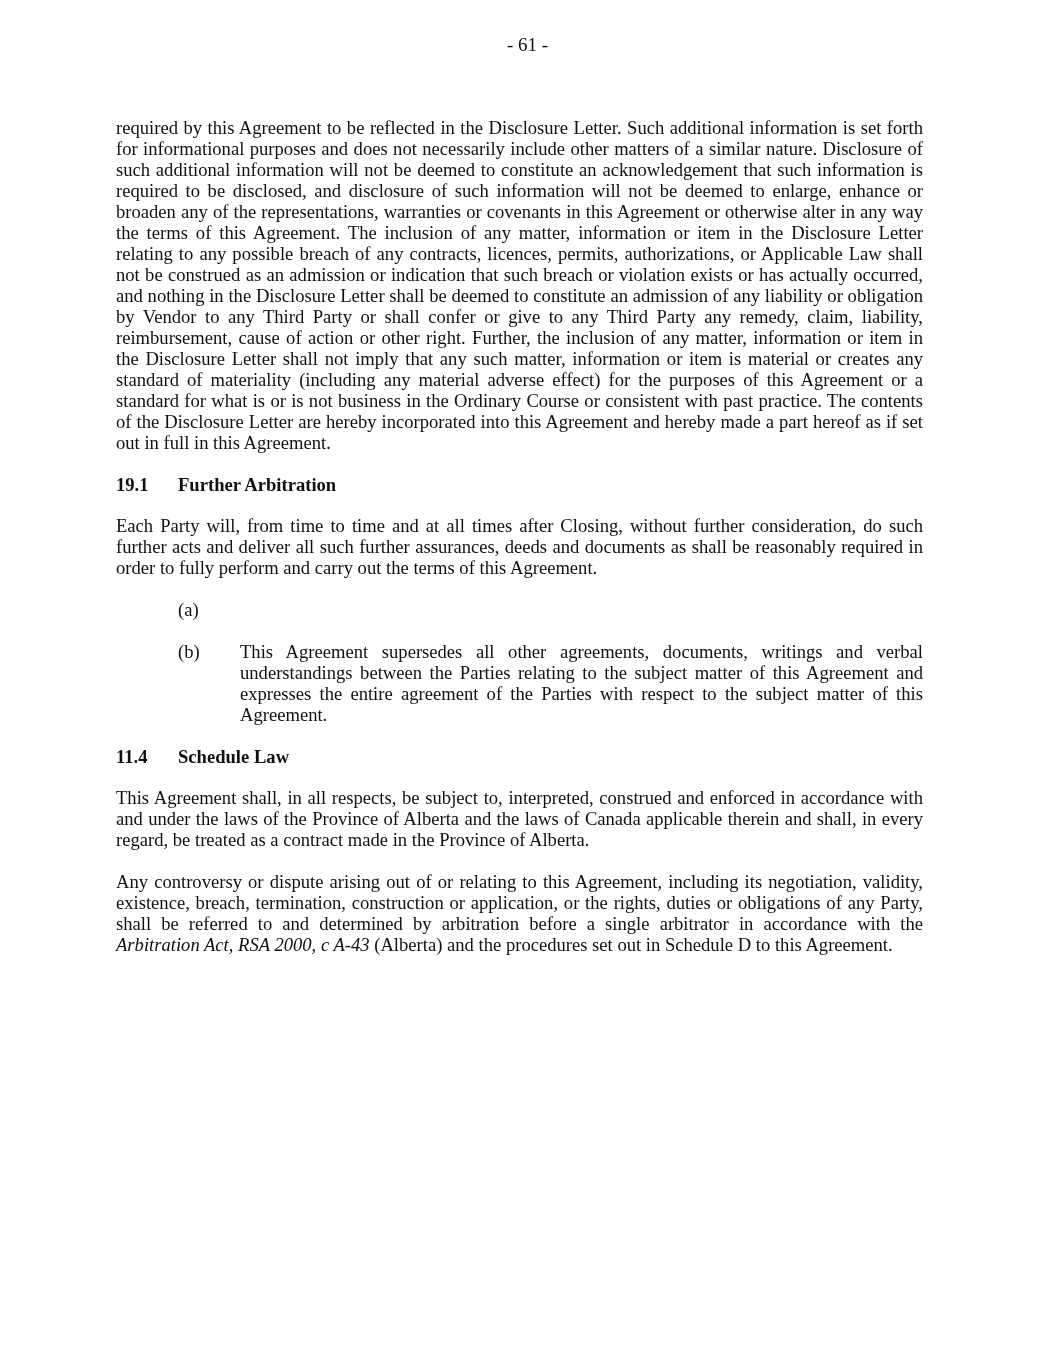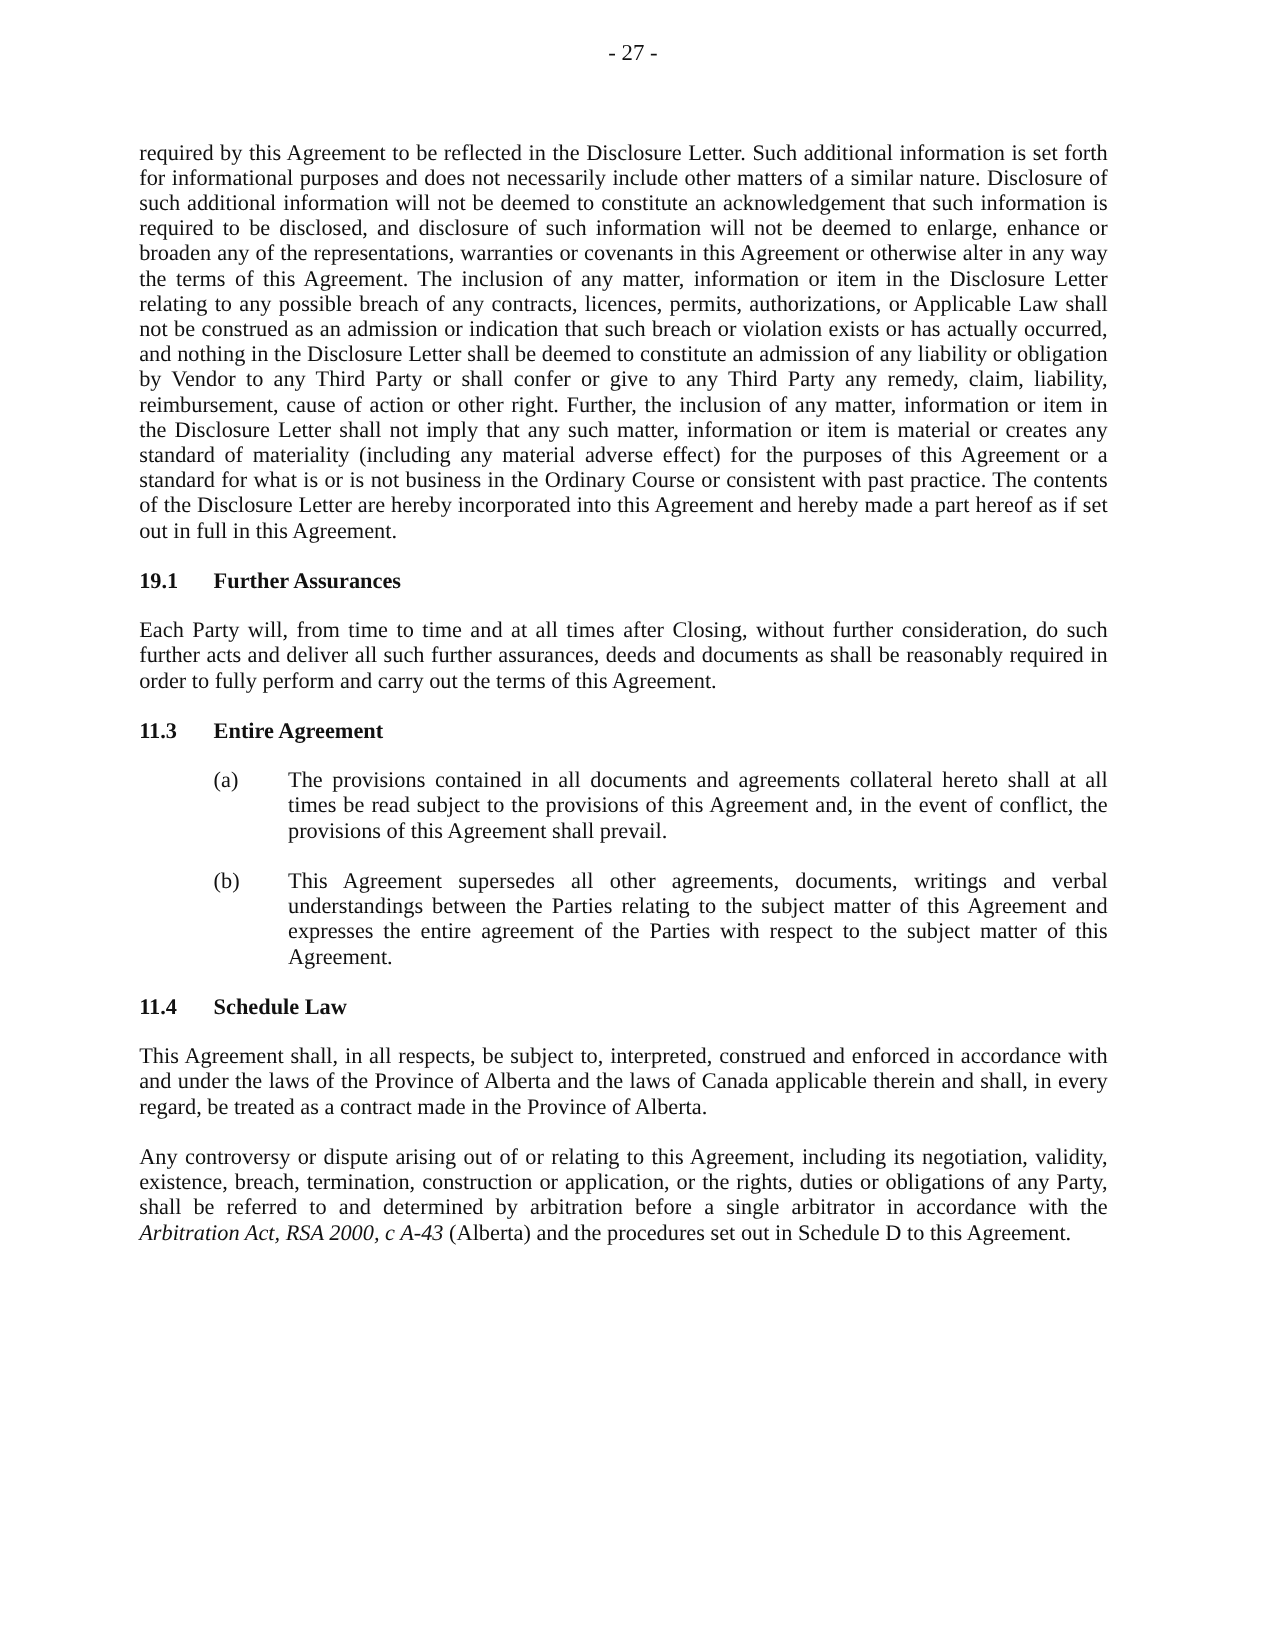--- a/index.html
+++ b/index.html
@@ -23,39 +23,34 @@
     }
     .heading .num { width: 62px; flex: none; }
     .item { display: flex; margin-bottom: 21px; }
     .item .label { width: 62px; flex: none; margin-left: 62px; }
     .item .body { flex: 1; text-align: justify; }
     em { }
   </style>
 </head>
 <body>
 
-<div class="page-number">- 27 -</div>
+<div class="page-number">- 61 -</div>
 
 <div class="content">
 
   <p class="para">required by this Agreement to be reflected in the Disclosure Letter. Such additional information is set forth for informational purposes and does not necessarily include other matters of a similar nature. Disclosure of such additional information will not be deemed to constitute an acknowledgement that such information is required to be disclosed, and disclosure of such information will not be deemed to enlarge, enhance or broaden any of the representations, warranties or covenants in this Agreement or otherwise alter in any way the terms of this Agreement. The inclusion of any matter, information or item in the Disclosure Letter relating to any possible breach of any contracts, licences, permits, authorizations, or Applicable Law shall not be construed as an admission or indication that such breach or violation exists or has actually occurred, and nothing in the Disclosure Letter shall be deemed to constitute an admission of any liability or obligation by Vendor to any Third Party or shall confer or give to any Third Party any remedy, claim, liability, reimbursement, cause of action or other right. Further, the inclusion of any matter, information or item in the Disclosure Letter shall not imply that any such matter, information or item is material or creates any standard of materiality (including any material adverse effect) for the purposes of this Agreement or a standard for what is or is not business in the Ordinary Course or consistent with past practice. The contents of the Disclosure Letter are hereby incorporated into this Agreement and hereby made a part hereof as if set out in full in this Agreement.</p>
 
   <div class="heading">
     <span class="num">19.1</span>
-    <span>Further Assurances</span>
+    <span>Further Arbitration</span>
   </div>
   <p class="para">Each Party will, from time to time and at all times after Closing, without further consideration, do such further acts and deliver all such further assurances, deeds and documents as shall be reasonably required in order to fully perform and carry out the terms of this Agreement.</p>
 
-  <div class="heading">
-    <span class="num">11.3</span>
-    <span>Entire Agreement</span>
-  </div>
   <div class="item">
     <span class="label">(a)</span>
-    <p class="body">The provisions contained in all documents and agreements collateral hereto shall at all times be read subject to the provisions of this Agreement and, in the event of conflict, the provisions of this Agreement shall prevail.</p>
   </div>
   <div class="item">
     <span class="label">(b)</span>
     <p class="body">This Agreement supersedes all other agreements, documents, writings and verbal understandings between the Parties relating to the subject matter of this Agreement and expresses the entire agreement of the Parties with respect to the subject matter of this Agreement.</p>
   </div>
 
   <div class="heading">
     <span class="num">11.4</span>
     <span>Schedule Law</span>
   </div>

